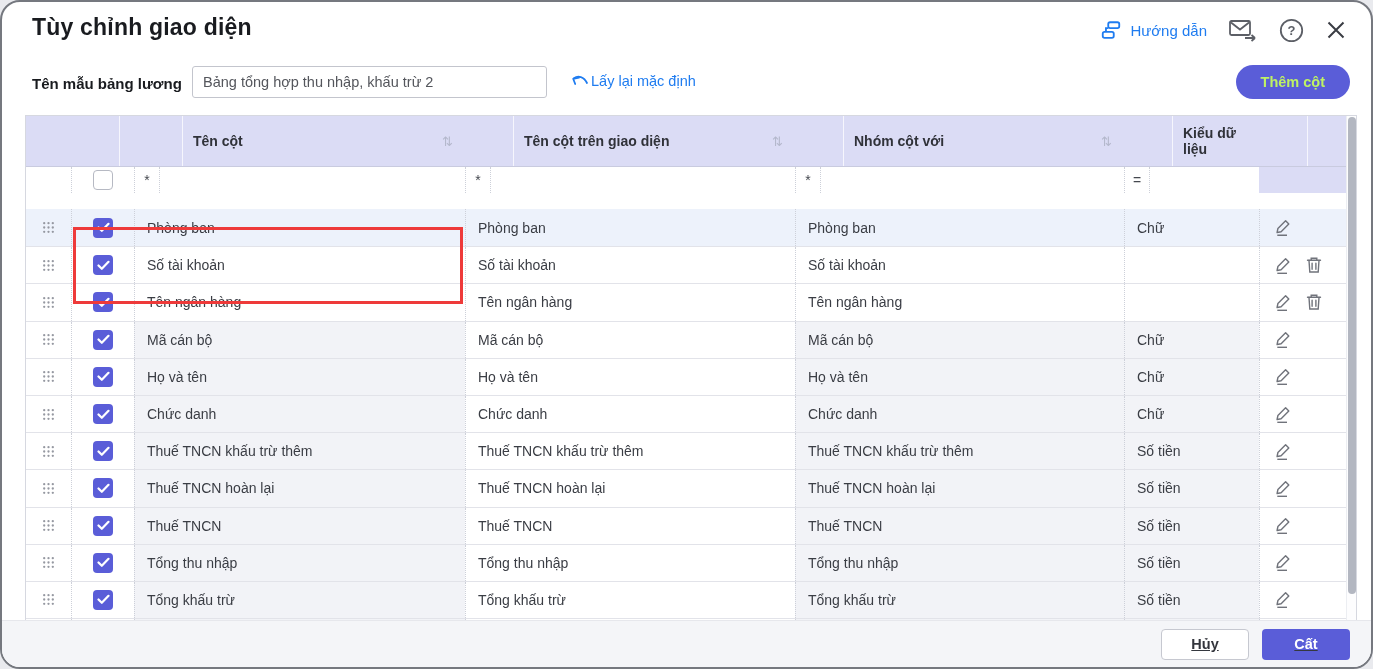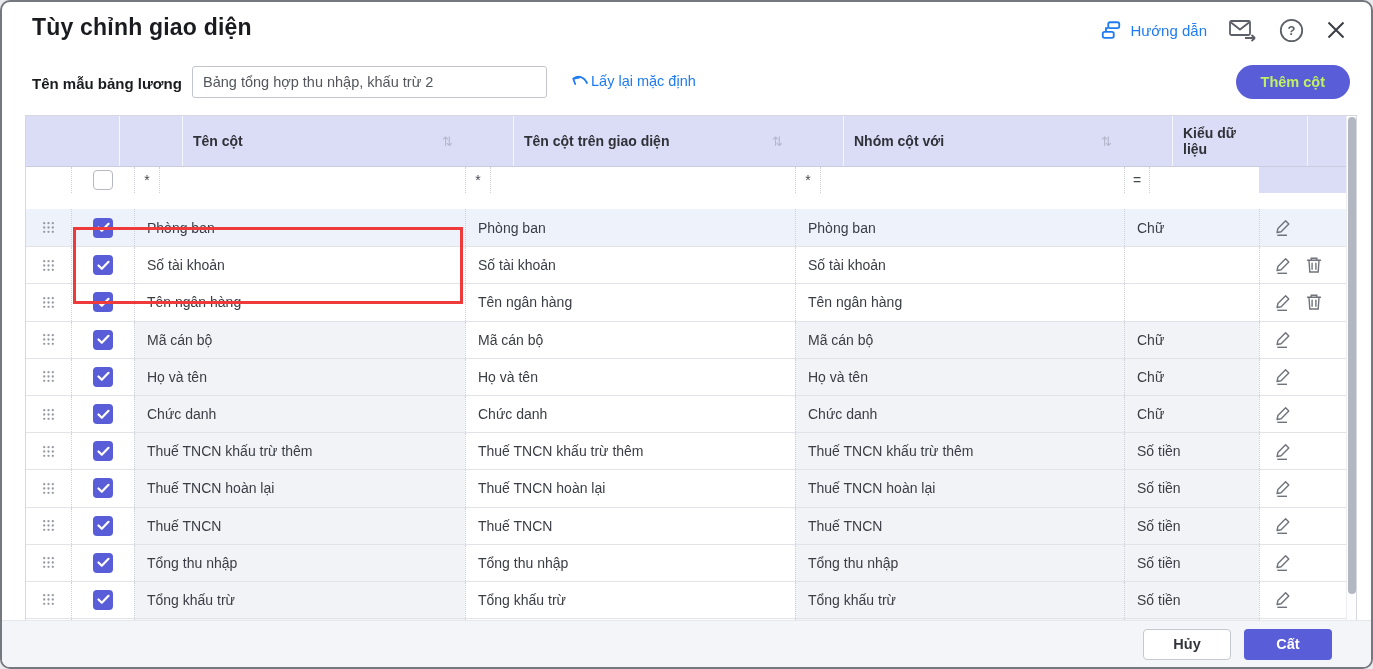--- a/index.html
+++ b/index.html
@@ -9,21 +9,21 @@
     --active-row:#edf2fb;
     --gray-cell:#f2f3f7;
     --row-border:#e2e3e9;
     --dot-border:#cdd0d9;
     --text:#35383f;
     --red:#ee3a3a;
   }
   *{box-sizing:border-box;margin:0;padding:0;font-family:"Liberation Sans",sans-serif;}
   html,body{background:#e9eaee;}
   .dialog{position:relative;width:1373px;height:669px;background:#fff;border:2px solid #75787f;
-    border-radius:10px;overflow:hidden;color:var(--text);}
+    border-radius:20px;overflow:hidden;color:var(--text);}
   
   .title{position:absolute;left:30px;top:12px;font-size:23px;font-weight:bold;color:#191b1f;letter-spacing:.2px;}
   .top-icons{position:absolute;right:24px;top:15px;display:flex;align-items:center;gap:21px;}
   .guide{display:flex;align-items:center;gap:8px;color:var(--link);font-size:15px;cursor:pointer;}
   .icon-btn{display:flex;align-items:center;justify-content:center;cursor:pointer;}
   
   .tmpl-label{position:absolute;left:30px;top:73px;font-size:15px;font-weight:bold;color:#191b1f;}
   .tmpl-input{position:absolute;left:190px;top:64px;width:355px;height:32px;border:1px solid #c3c5cd;
     border-radius:3px;padding:0 10px;font-size:14.5px;color:#54565c;outline:none;background:#fff;}
   .reset-link{position:absolute;left:568px;top:70px;display:flex;align-items:center;
@@ -63,21 +63,21 @@
   .checkbox.checked{background:var(--accent);}
   .checkbox.unchecked{background:#fff;border:1.5px solid #b6b9c3;}
   .row-icon{cursor:pointer;display:flex;align-items:center;}
   
   .vscroll{width:10px;background:#fdfdfe;position:relative;border-left:1px solid #eceef2;}
   .vthumb{position:absolute;left:1px;top:1px;width:8px;height:477px;background:#b3b7c1;border-radius:4px;}
   
   .red-box{position:absolute;left:71px;top:225px;width:390px;height:77px;border:3px solid var(--red);z-index:6;pointer-events:none;}
   
   .footer{position:absolute;left:0;right:0;bottom:0;height:47px;background:#f4f5f8;border-top:1px solid #e6e7ec;
-    display:flex;align-items:center;justify-content:flex-end;gap:13px;padding-right:39px;z-index:4;}
+    display:flex;align-items:center;justify-content:flex-end;gap:13px;padding-right:21px;z-index:4;text-decoration:underline;}
   .btn{height:31px;width:88px;border-radius:4px;font-size:14.5px;font-weight:bold;cursor:pointer;}
   .btn-cancel{background:#fff;border:1px solid #c6c8d0;color:#33353c;}
   .btn-save{background:var(--accent);border:none;color:#fff;}
   svg{display:block;}
 </style>
 </head>
 <body>
 
 <div class="dialog">
 

